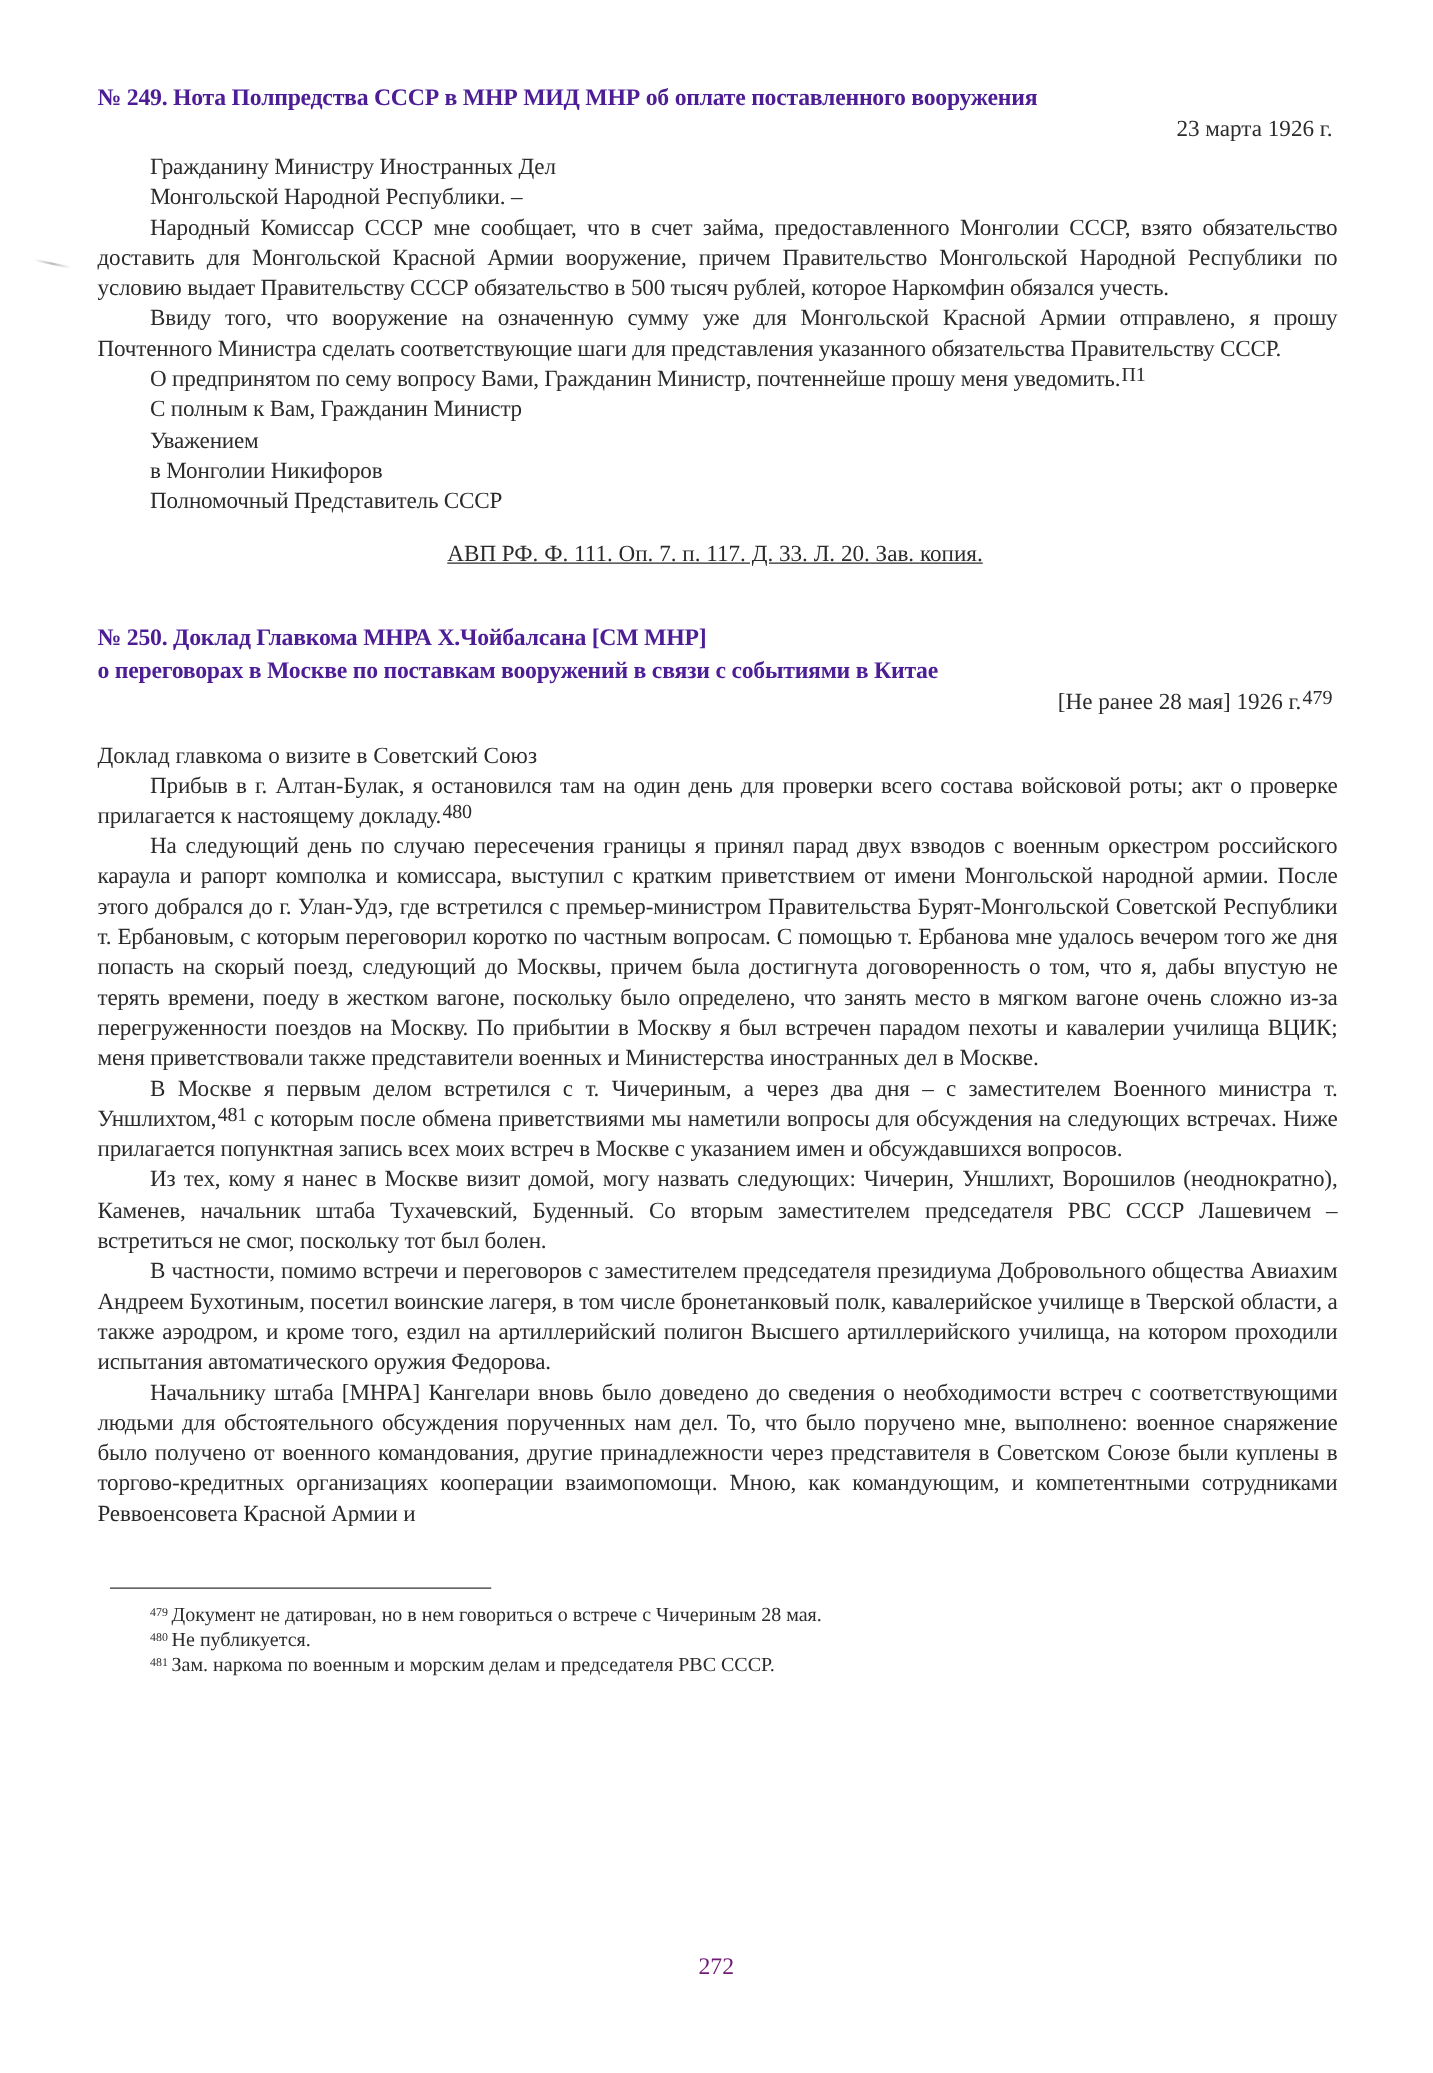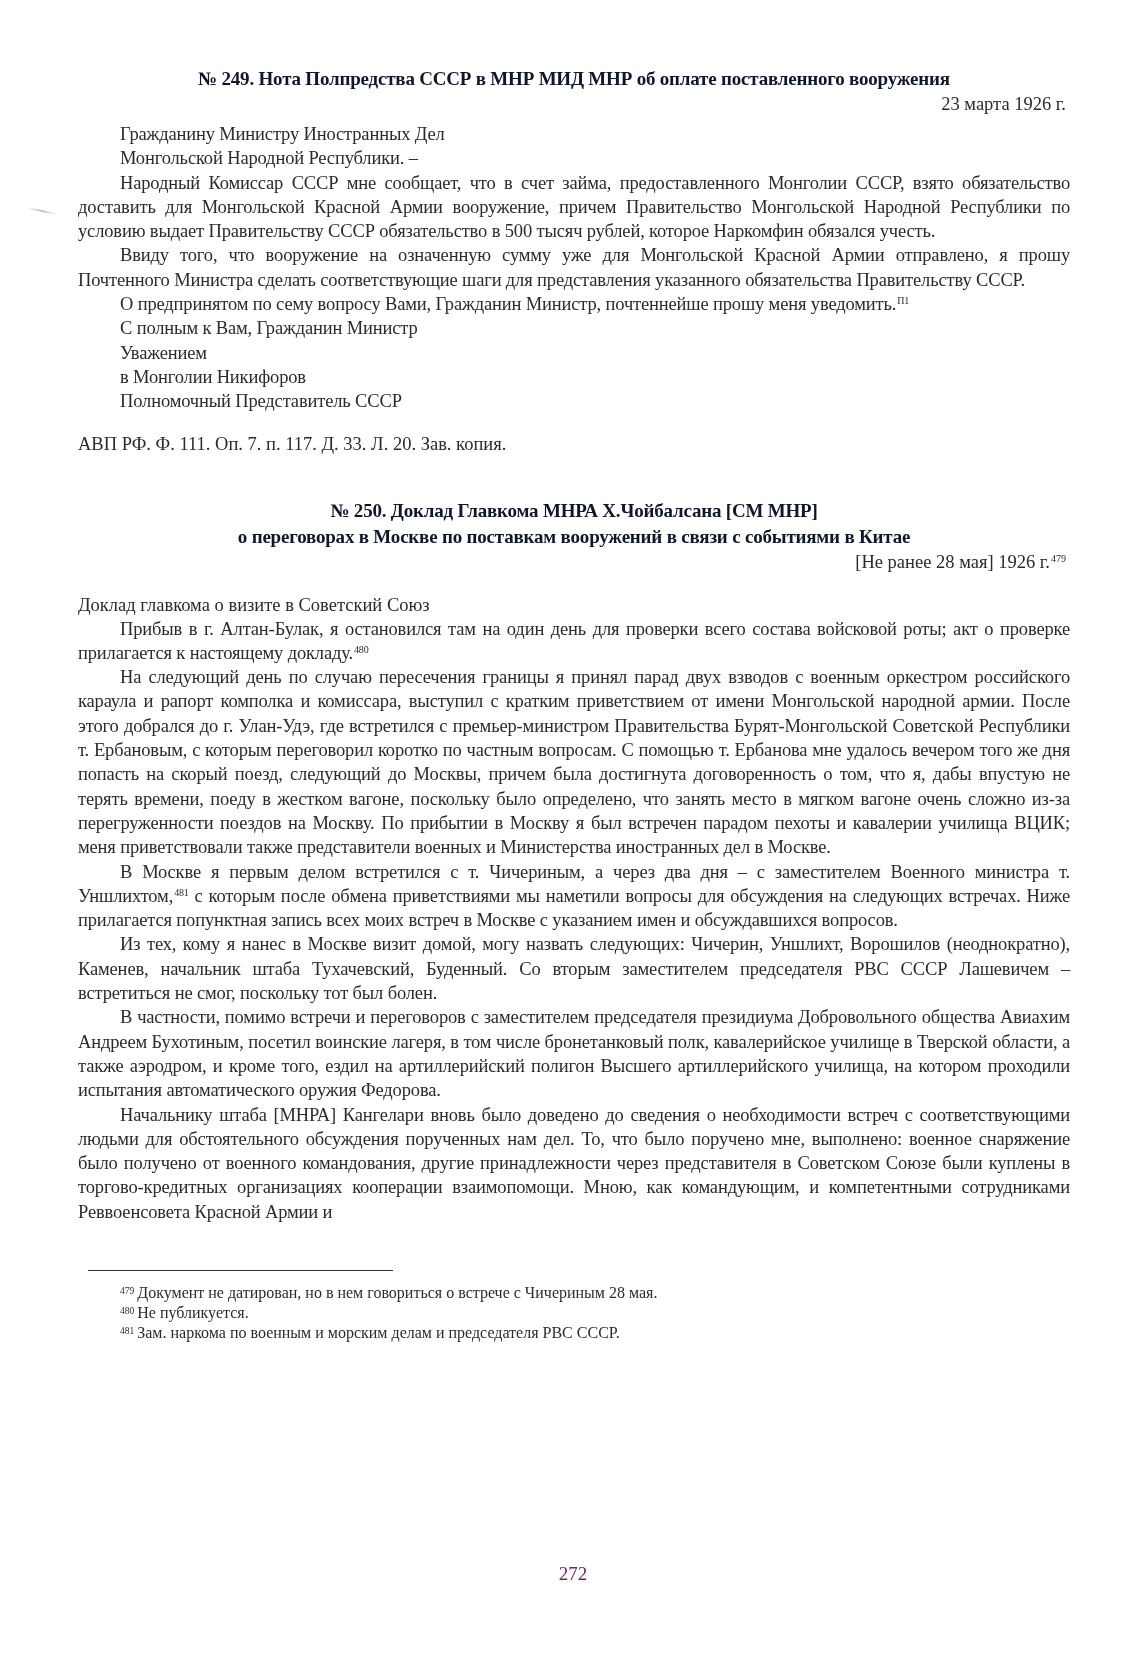--- a/index.html
+++ b/index.html
@@ -3,30 +3,30 @@
 <meta charset="utf-8">
 <style>
   html, body { margin: 0; padding: 0; background: #ffffff; }
   body {
     width: 1146px; height: 1658px; position: relative; overflow: hidden;
     font-family: "Liberation Serif", "DejaVu Serif", serif;
     color: #2b2b2b;
   }
   .page { position: absolute; left: 78px; top: 66px; width: 992px; }
   .doc-title {
-    font-weight: bold; font-size: 19px; text-align: center;
-    line-height: 26px; letter-spacing: -0.2px; color: #0f172a;
+    font-weight: bold; font-size: 19px; 
+    line-height: 26px; letter-spacing: -0.2px; color: #4c1d95;
   }
   .date-right { text-align: right; font-size: 18.5px; line-height: 24px; margin-right: 4px; font-family: Liberation Serif, serif; }
   .line { font-size: 18.5px; line-height: 24.3px; letter-spacing: -0.15px; }
   .indent { text-indent: 42px; }
   .sig-block { padding-left: 42px; }
   .para { font-size: 18.5px; line-height: 24.3px; text-align: justify; text-indent: 42px; letter-spacing: -0.15px; margin: 0; }
-  sup.fn { font-size: 10px; vertical-align: top; position: relative; top: -3px; margin-left: 1px; }
-  .archive { text-align: left; font-size: 18.5px; line-height: 24px; margin-top: 18px; margin-right: 4px; }
+  sup.fn { font-size: 16px; vertical-align: top; position: relative; top: -3px; margin-left: 1px; }
+  .archive { text-align: center; font-size: 18.5px; line-height: 24px; margin-top: 18px; margin-right: 4px; text-decoration: underline; }
   .doc2-title { margin-top: 42px; }
   .subheading { text-align: left; font-size: 18.5px; line-height: 24px; margin-top: 19px; }
   .footnote-rule { width: 305px; height: 0; border-top: 1.5px solid #333; margin-top: 46px; margin-left: 10px; }
   .footnotes { margin-left: 42px; margin-top: 12px; font-size: 16px; line-height: 20px; }
   .footnotes sup { font-size: 9.5px; vertical-align: top; position: relative; top: -2px; margin-right: 3px; }
   .page-number { position: absolute; left: 0; width: 1146px; top: 1563px; text-align: center; font-size: 19px; color: #701a75; }
   .scan-mark { position: absolute; left: 27px; top: 210px; width: 30px; height: 2px;
     background: linear-gradient(90deg, rgba(120,120,120,0), rgba(120,120,120,0.5), rgba(120,120,120,0)); transform: rotate(12deg); }
 </style>
 </head>

